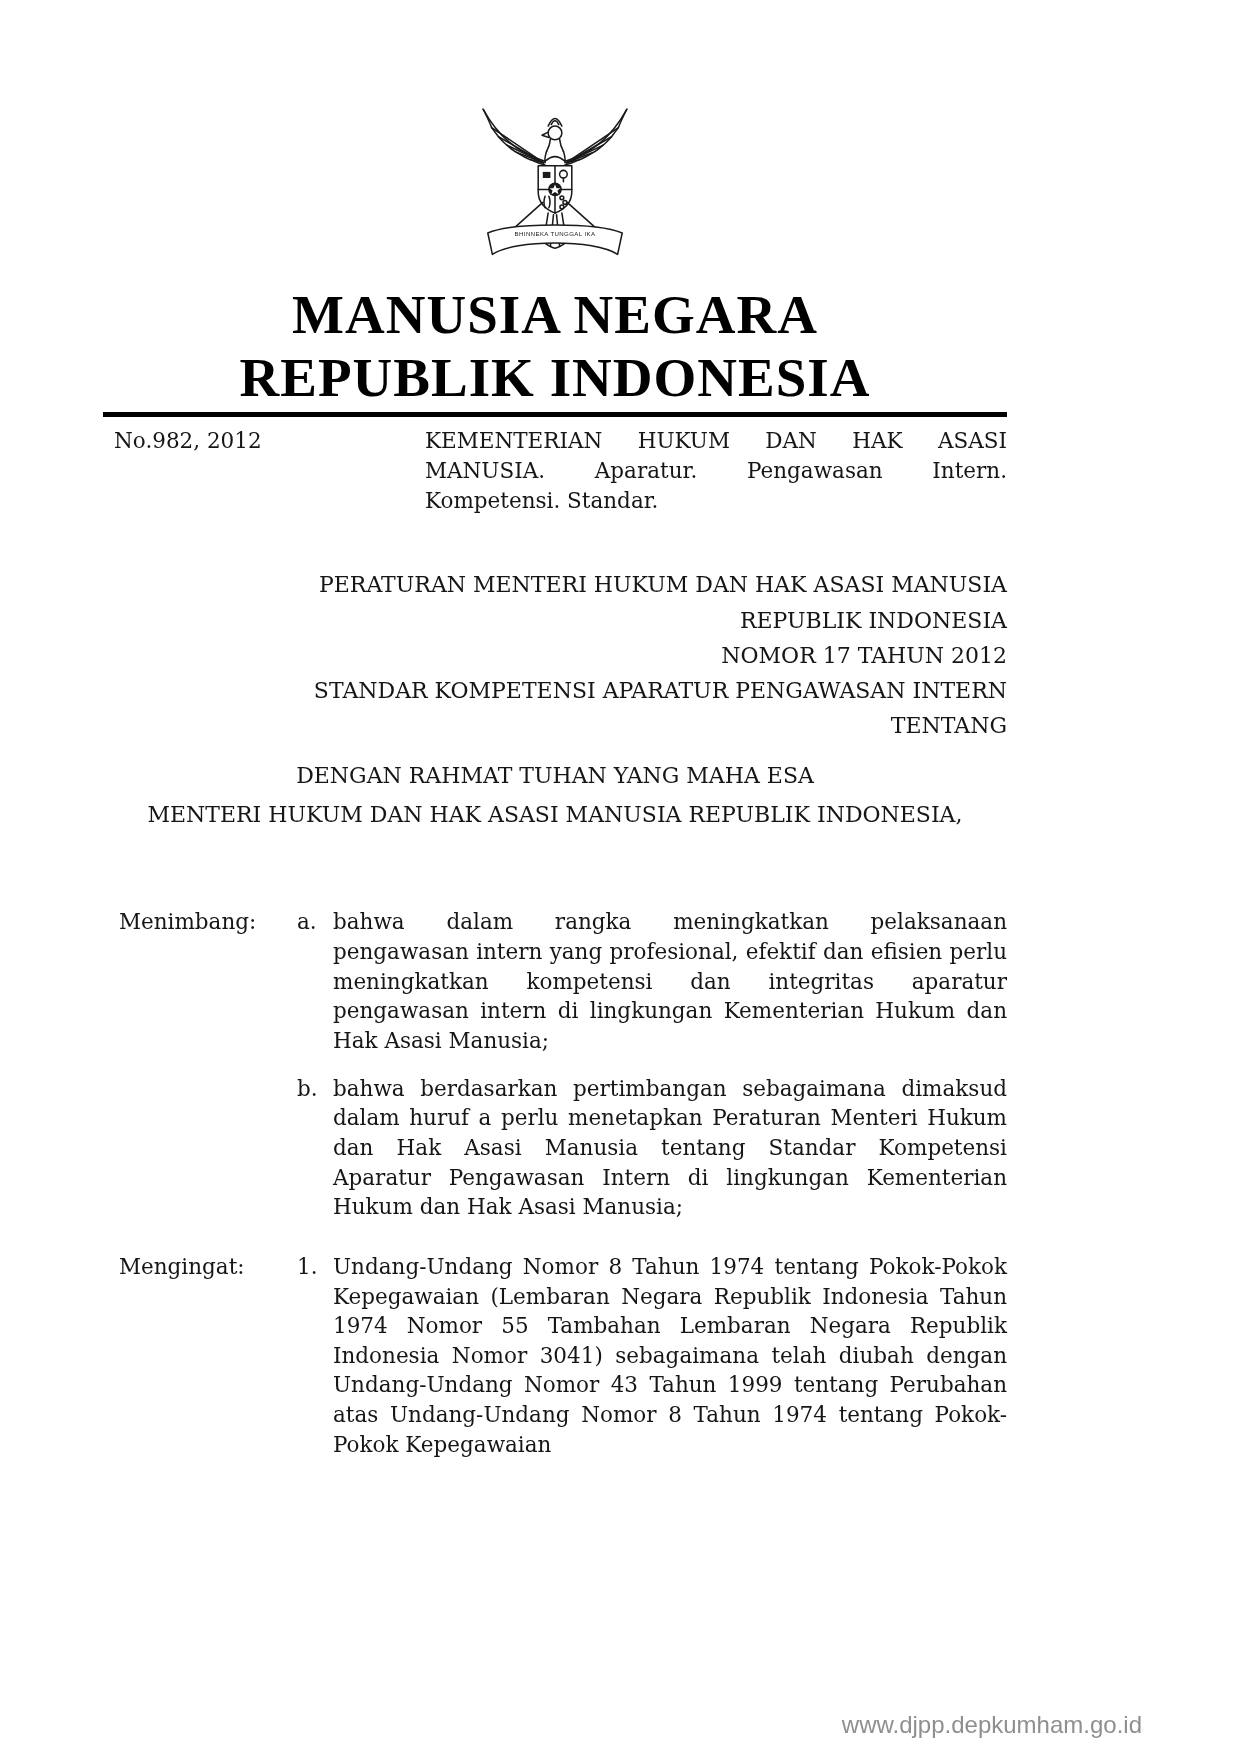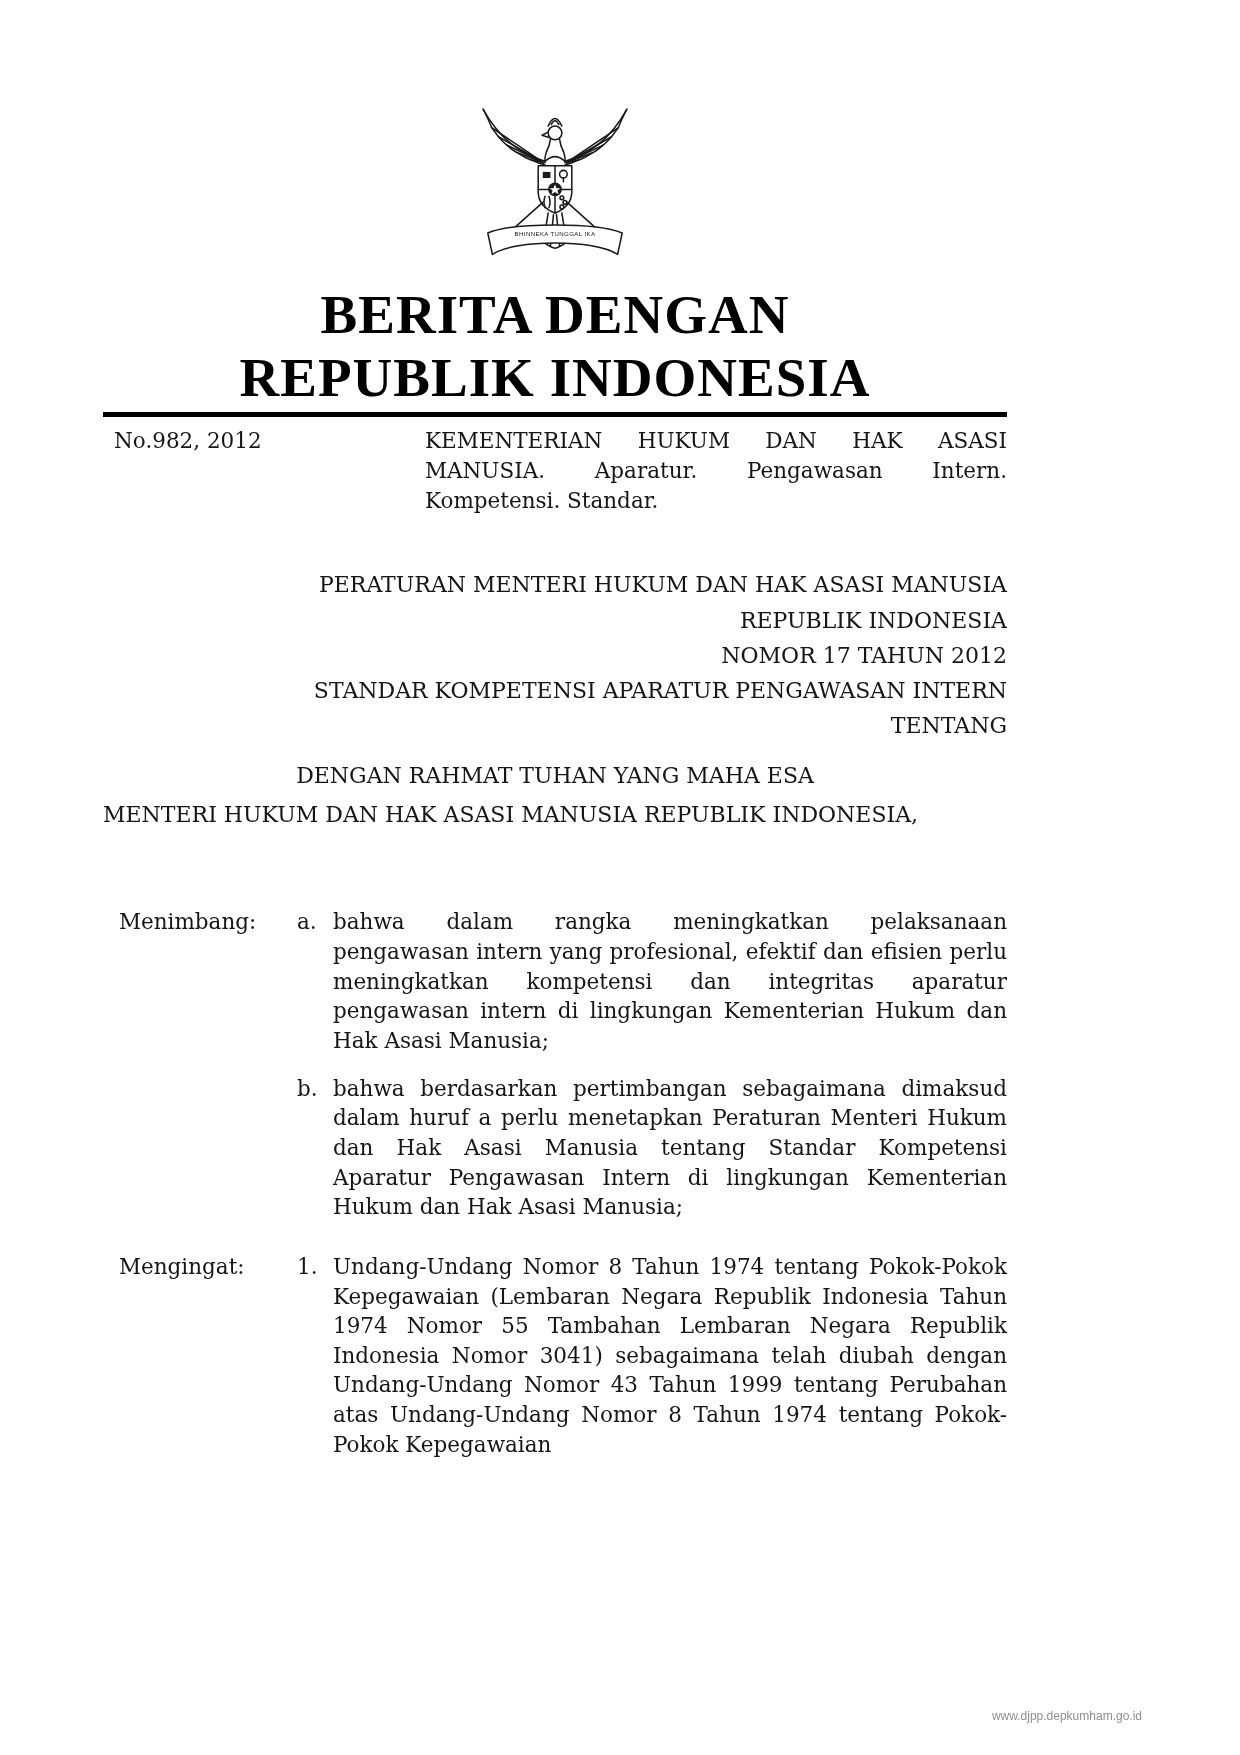--- a/index.html
+++ b/index.html
@@ -32,39 +32,39 @@
   }
   .issue-no { white-space:nowrap; }
   .subject { width:582px; text-align:justify; }
   .title-block {
     margin-top:52px;
     text-align:right;
     font-size:22px;
     line-height:1.6;
   }
   .invocation { margin-top:20px; text-align:center; font-size:22px; }
-  .official   { margin-top:14px; font-size:22px; }
+  .official   { margin-top:14px; text-align:center; font-size:22px; }
   .clauses { margin-top:80px; }
   .clause-grid {
     display:grid;
     grid-template-columns:178px 36px 1fr;
     font-size:21.5px;
     line-height:1.38;
     row-gap:18px;
     margin-left:16px;
   }
   .clause-grid.legal { margin-top:30px; }
   .clause-label { white-space:nowrap; }
   .clause-marker { }
   .clause-text { text-align:justify; }
   .footer {
     position:absolute;
-    right:98px; bottom:32px;
+    right:98px; bottom:16px;
     font-family:"Liberation Sans","DejaVu Sans",sans-serif;
-    font-size:12px;
+    font-size:24px;
     color:#8f8f8f;
   }
 </style>
 </head>
 <body>
 
 <div class="page">
 
   <div class="emblem-wrap">
     <svg viewBox="0 0 220 240" width="168" height="188" xmlns="http://www.w3.org/2000/svg">
@@ -123,21 +123,21 @@
         <path d="M94 152 L56 186"></path>
         <path d="M126 152 L164 186"></path>
 
         <path d="M22 192 C 55 178 165 178 198 192 L192 220 C 162 200 58 200 28 220 Z" fill="#ffffff"></path>
         <text x="110" y="196" font-size="8" text-anchor="middle" letter-spacing="0.5" font-family="Liberation Sans, sans-serif" fill="#1a1a1a" stroke="none">BHINNEKA TUNGGAL IKA</text>
       </g>
     </svg>
   </div>
 
   <h1 class="masthead">
-    <span>BERITA DENGAN</span><br>
+    <span>MANUSIA NEGARA</span><br>
     <span>REPUBLIK INDONESIA</span>
   </h1>
   <div class="masthead-rule"></div>
 
   <div class="issue-row">
     <div class="issue-no">No.982, 2012</div>
     <div class="subject">KEMENTERIAN HUKUM DAN HAK ASASI MANUSIA. Aparatur. Pengawasan Intern. Kompetensi. Standar.</div>
   </div>
 
   <div class="title-block">

